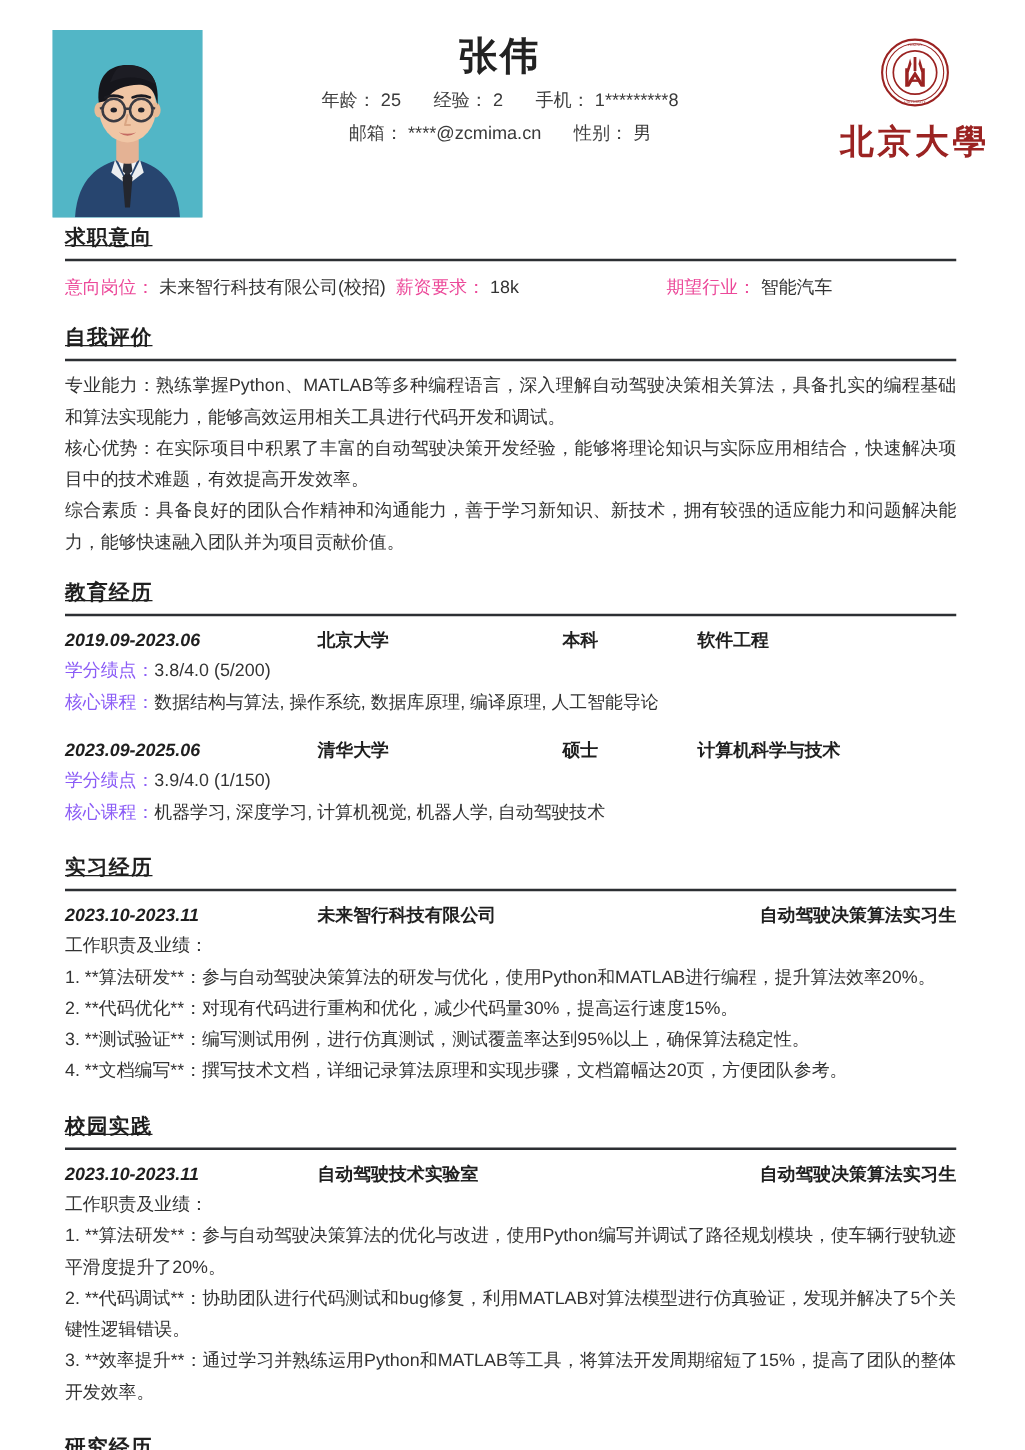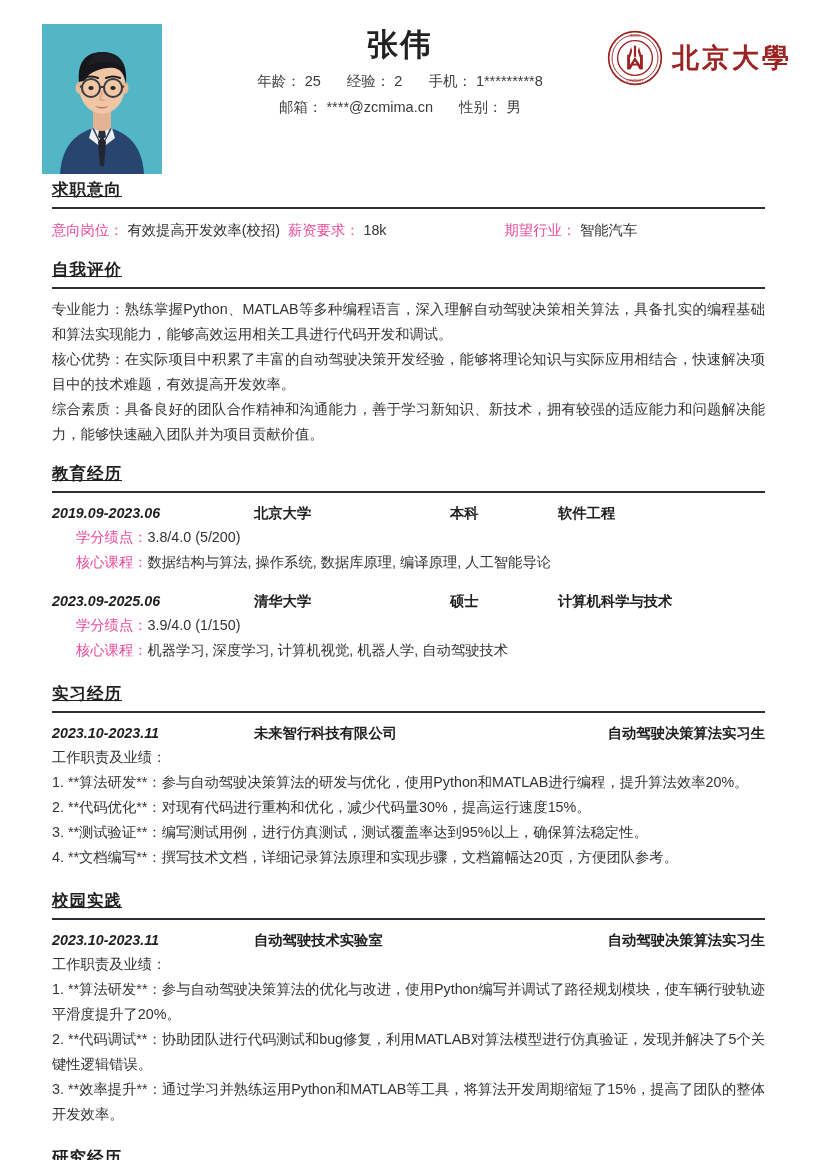--- a/index.html
+++ b/index.html
@@ -67,20 +67,21 @@
   .meta-label { color: #404040; }
   .meta-value { color: #3a3a3a; margin-left: 4px; }
 
   .school-logo {
     position: absolute;
     right: 28px;
     top: 30px;
     display: flex;
     align-items: center;
     gap: 9px;
+    flex-direction: column;
   }
   .seal { width: 56px; height: 56px; display: block; }
   .school-name {
     font-size: 27px;
     font-weight: bold;
     color: #9b2322;
     letter-spacing: 3px;
     font-family: "Liberation Serif", "DejaVu Serif", serif;
   }
 
@@ -142,21 +143,21 @@
   .eh-org  { position: absolute; left: 202px; top: 0; }
   .eh-deg  { position: absolute; left: 398px; top: 0; }
   .eh-major{ position: absolute; left: 506px; top: 0; }
   .eh-role-right { position: absolute; right: 0; top: 0; }
 
   .entry-line {
     font-size: 14.3px;
     line-height: 25px;
     color: #333;
   }
-  .entry-line .lk { color: #ec4899; margin-left: 24px; }
+  .entry-line .lk { color: #8b5cf6; }
   .bullet-line {
     font-size: 14.3px;
     line-height: 25px;
     color: #333;
     text-align: justify;
   }
 </style>
 </head>
 <body>
 
@@ -239,21 +240,21 @@
       </svg>
       <span class="school-name">北京大學</span>
     </div>
   </div>
 
   <div class="section">
     <div class="section-title">求职意向</div>
     <div class="rule"></div>
     <div class="section-body">
       <div class="intent-row">
-        <span class="intent-pair"><span class="k">意向岗位：</span><span class="v">有效提高开发效率(校招)</span></span>
+        <span class="intent-pair"><span class="k">意向岗位：</span><span class="v">未来智行科技有限公司(校招)</span></span>
         <span class="intent-gap-sm"></span>
         <span class="intent-pair"><span class="k">薪资要求：</span><span class="v">18k</span></span>
         <span class="intent-gap-lg"></span>
         <span class="intent-pair"><span class="k">期望行业：</span><span class="v">智能汽车</span></span>
       </div>
     </div>
   </div>
 
   <div class="section">
     <div class="section-title">自我评价</div>

